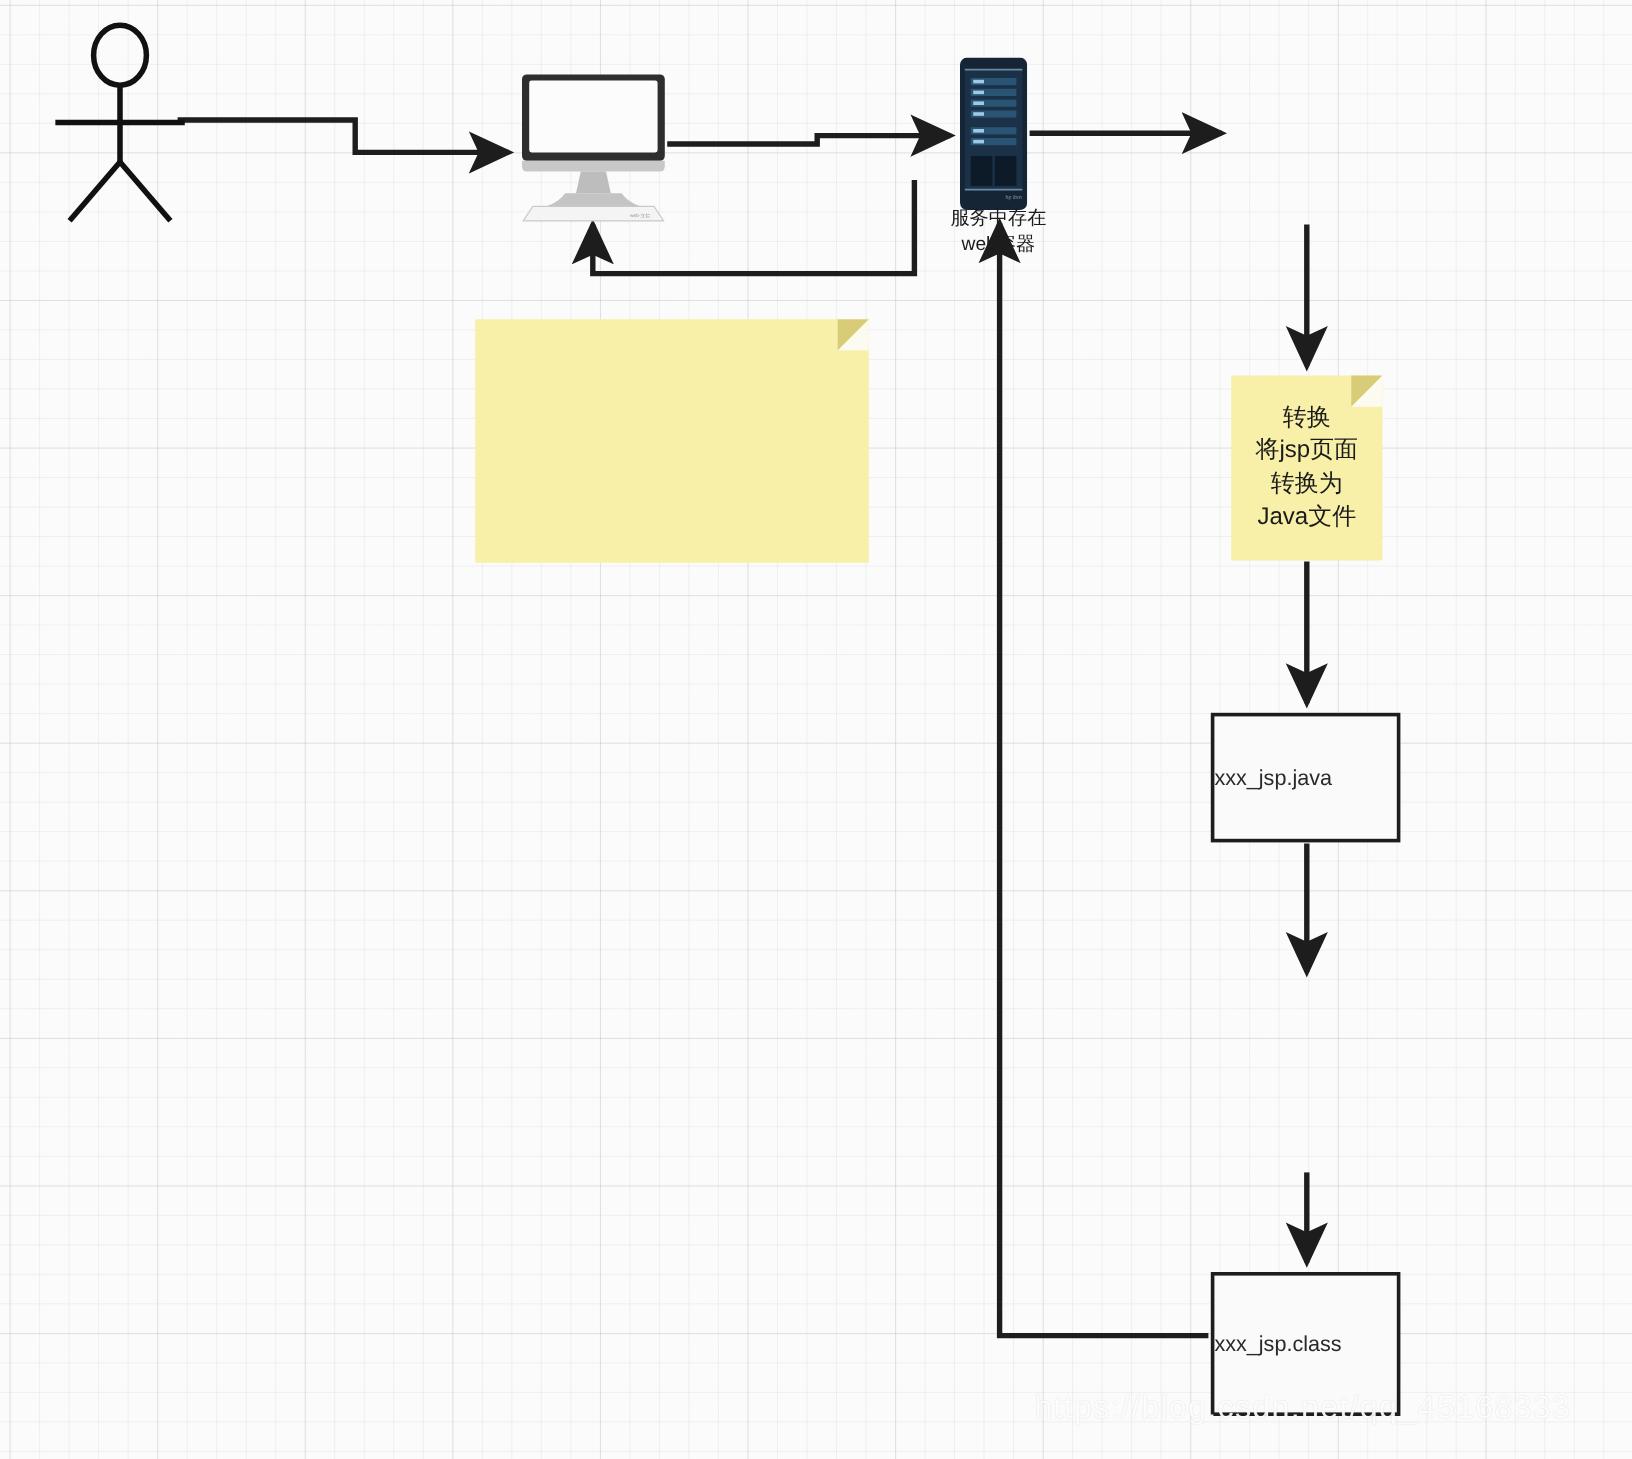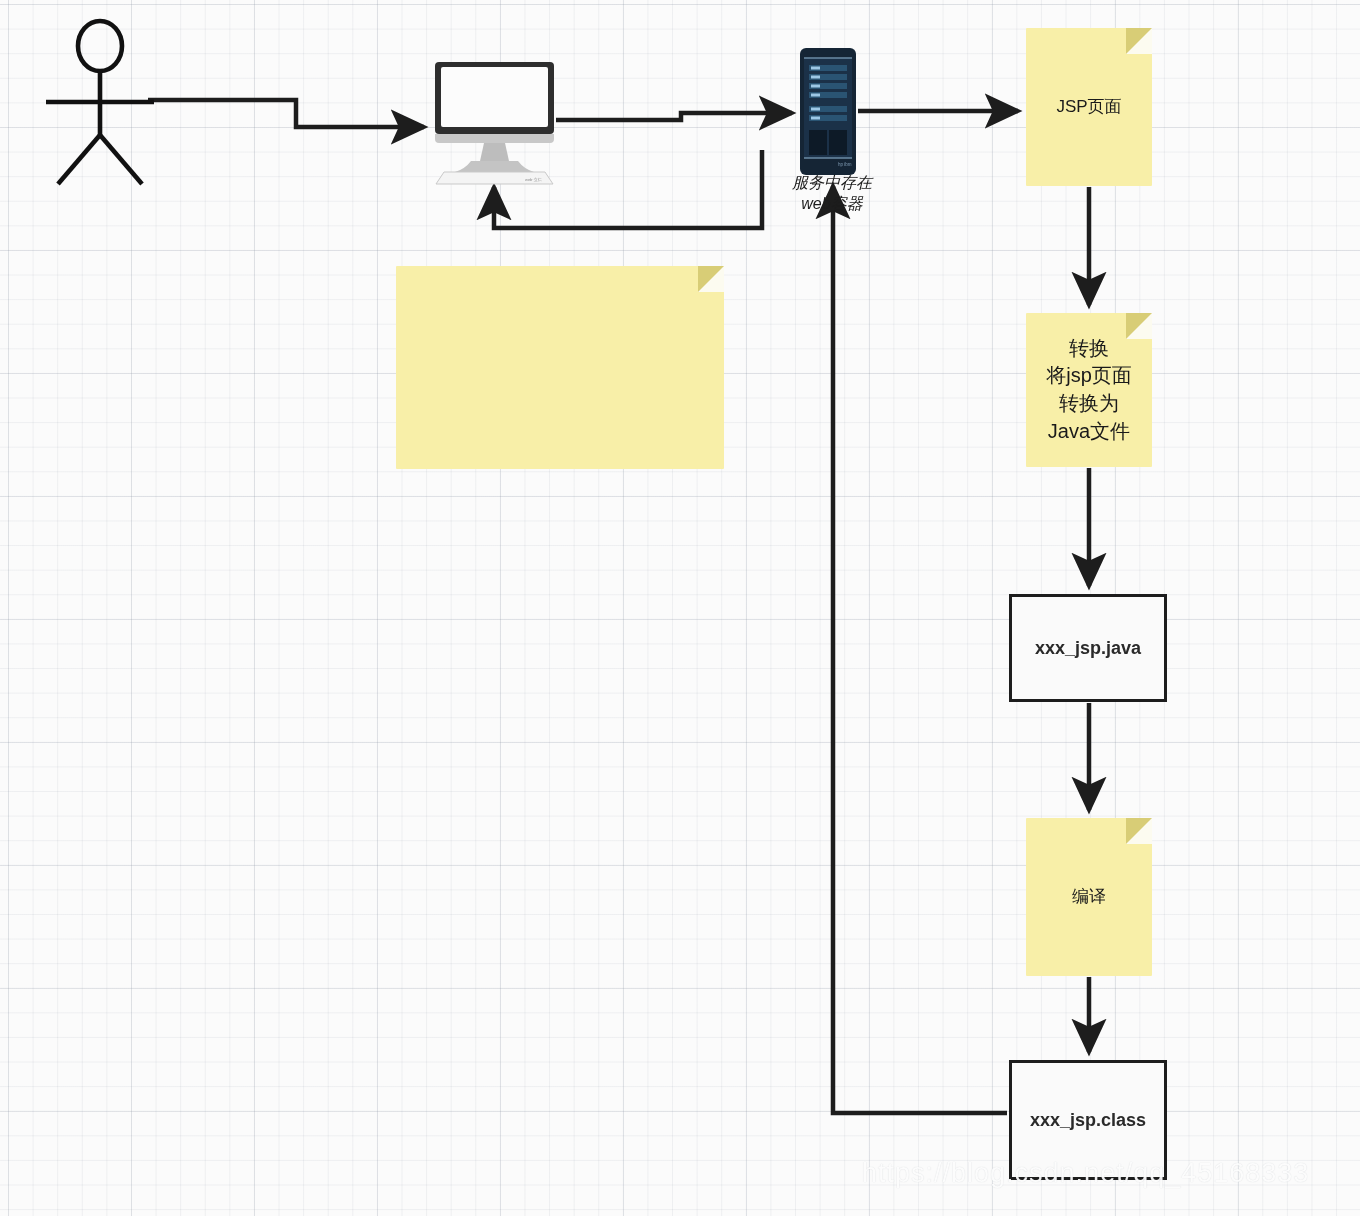--- a/index.html
+++ b/index.html
@@ -63,25 +63,24 @@
   #note-info  { left: 396px;  top: 266px; width: 328px; height: 203px; font-size: 17px; }
   #note-info .note-text { padding: 0 14px; line-height: 1.55; }
 
   
   .box {
     position: absolute;
     background: #fafafa;
     border: 3px solid #1d1d1d;
     display: flex;
     align-items: center;
-    justify-content: center;
+    justify-content: flex-start;
     font-size: 18px;
     color: #2a2a2a;
     box-sizing: border-box;
-    font-weight: bold;
   }
   #box-java  { left: 1009px; top: 594px;  width: 158px; height: 108px; }
   #box-class { left: 1009px; top: 1060px; width: 158px; height: 120px; }
 
   
   #actor { position: absolute; left: 46px; top: 18px; width: 110px; height: 172px; }
 
   
   #monitor { position: absolute; left: 432px; top: 60px; width: 125px; height: 125px; }
 
@@ -92,21 +91,20 @@
   #server-label {
     position: absolute;
     left: 760px;
     top: 172px;
     width: 144px;
     text-align: center;
     font-size: 16px;
     color: #1c1c1c;
     line-height: 1.34;
     white-space: pre-line;
-    font-style: italic;
   }
 
   
   #watermark {
     position: absolute;
     left: 862px;
     top: 1158px;
     font-size: 27px;
     letter-spacing: 1px;
     color: rgba(255,255,255,0.92);
@@ -201,37 +199,29 @@
 
       <rect x="9" y="82" width="18" height="25" fill="#0d1a27"></rect>
       <rect x="29" y="82" width="18" height="25" fill="#0d1a27"></rect>
       <text x="38" y="118" font-size="4.5" fill="#7f9bb3" font-family="Liberation Sans, sans-serif">hp  ibm</text>
     </svg>
   </div>
 
   <div id="server-label">服务中存在
 web容器</div>
 
-  <div class="note" id="note-jsp">
-    <span class="fold"></span>
-    <span class="note-text">JSP页面</span>
-  </div>
 
   <div class="note" id="note-conv">
     <span class="fold"></span>
     <span class="note-text">转换
 将jsp页面
 转换为
 Java文件</span>
   </div>
 
-  <div class="note" id="note-comp">
-    <span class="fold"></span>
-    <span class="note-text">编译</span>
-  </div>
 
   <div class="note" id="note-info">
     <span class="fold"></span>
   </div>
 
   <div class="box" id="box-java">
     <span>xxx_jsp.java</span>
   </div>
 
   <div class="box" id="box-class">

